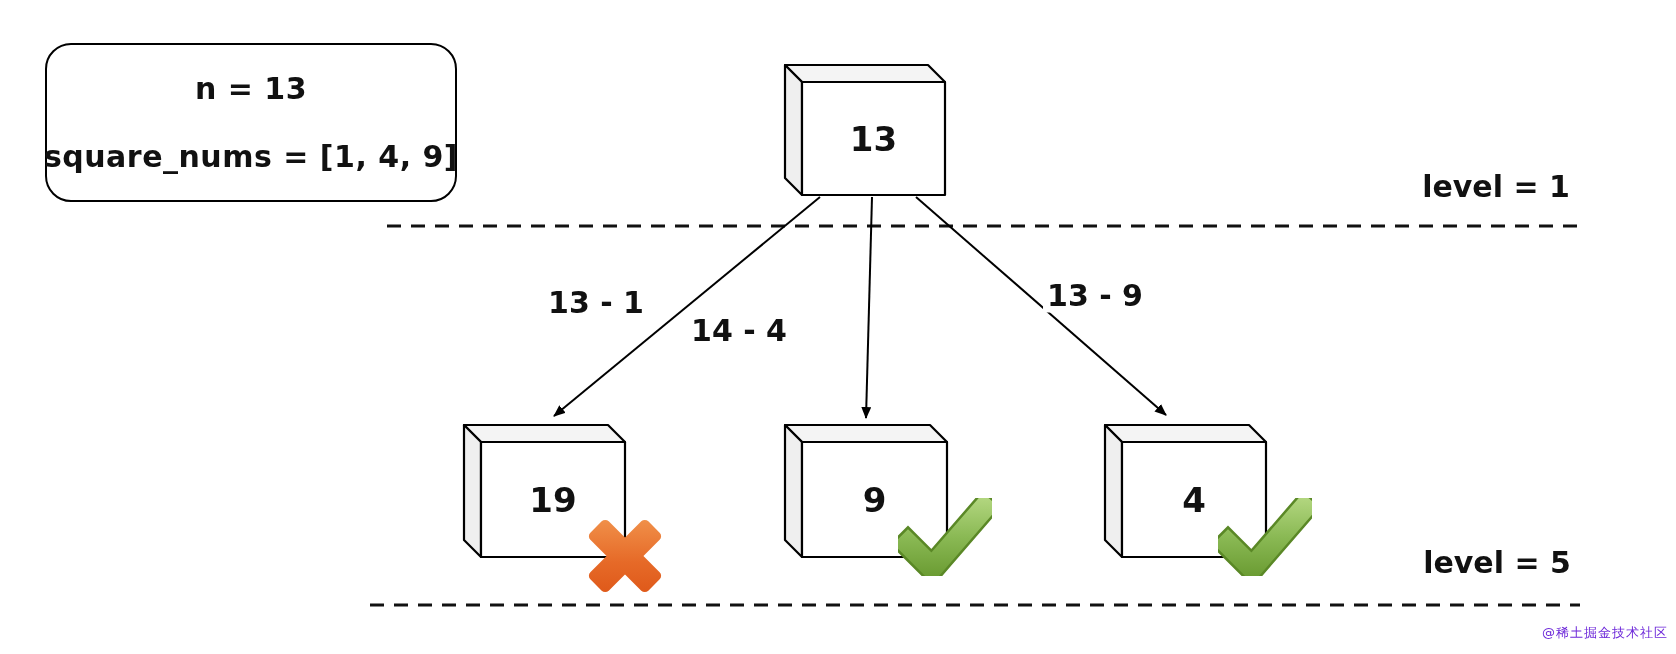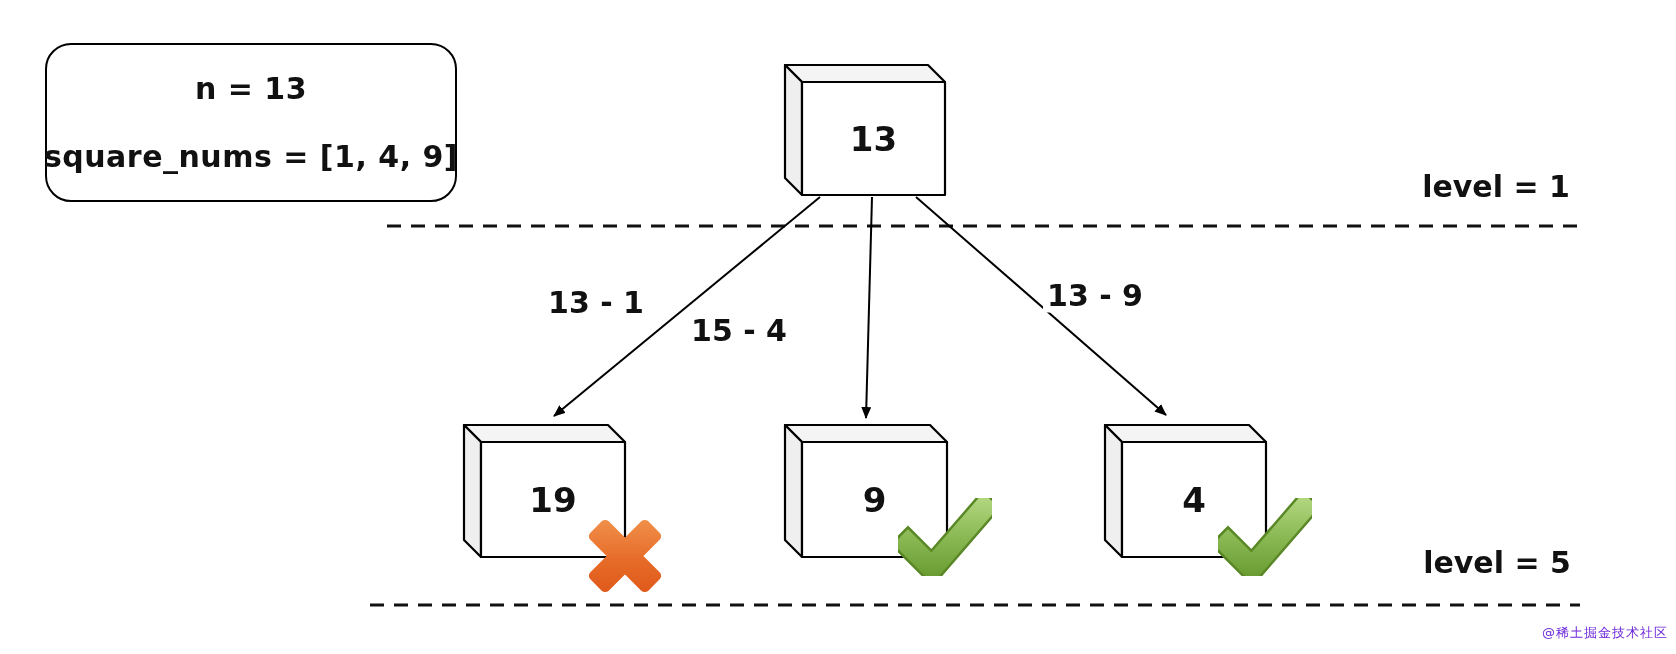--- a/index.html
+++ b/index.html
@@ -135,21 +135,21 @@
     <div class="info-line">n = 13</div>
     <div class="info-line">square_nums = [1, 4, 9]</div>
   </div>
 
   <div class="node-value nv-root">13</div>
   <div class="node-value nv-12">19</div>
   <div class="node-value nv-9">9</div>
   <div class="node-value nv-4">4</div>
 
   <div class="edge-label el-1">13 - 1</div>
-  <div class="edge-label el-2">15 - 4</div>
+  <div class="edge-label el-2">14 - 4</div>
   <div class="edge-label el-3">13 - 9</div>
 
   <div class="level-label ll-1">level = 1</div>
   <div class="level-label ll-2">level = 5</div>
 
   <svg class="status-icon icon-cross" width="84" height="84" viewBox="0 0 84 84">
     <defs>
       <linearGradient id="gradX" gradientUnits="userSpaceOnUse" x1="42" y1="-6" x2="42" y2="92" gradientTransform="rotate(-45 42 42)">
         <stop offset="0" stop-color="#f39a52"></stop>
         <stop offset="0.55" stop-color="#e66a28"></stop>

